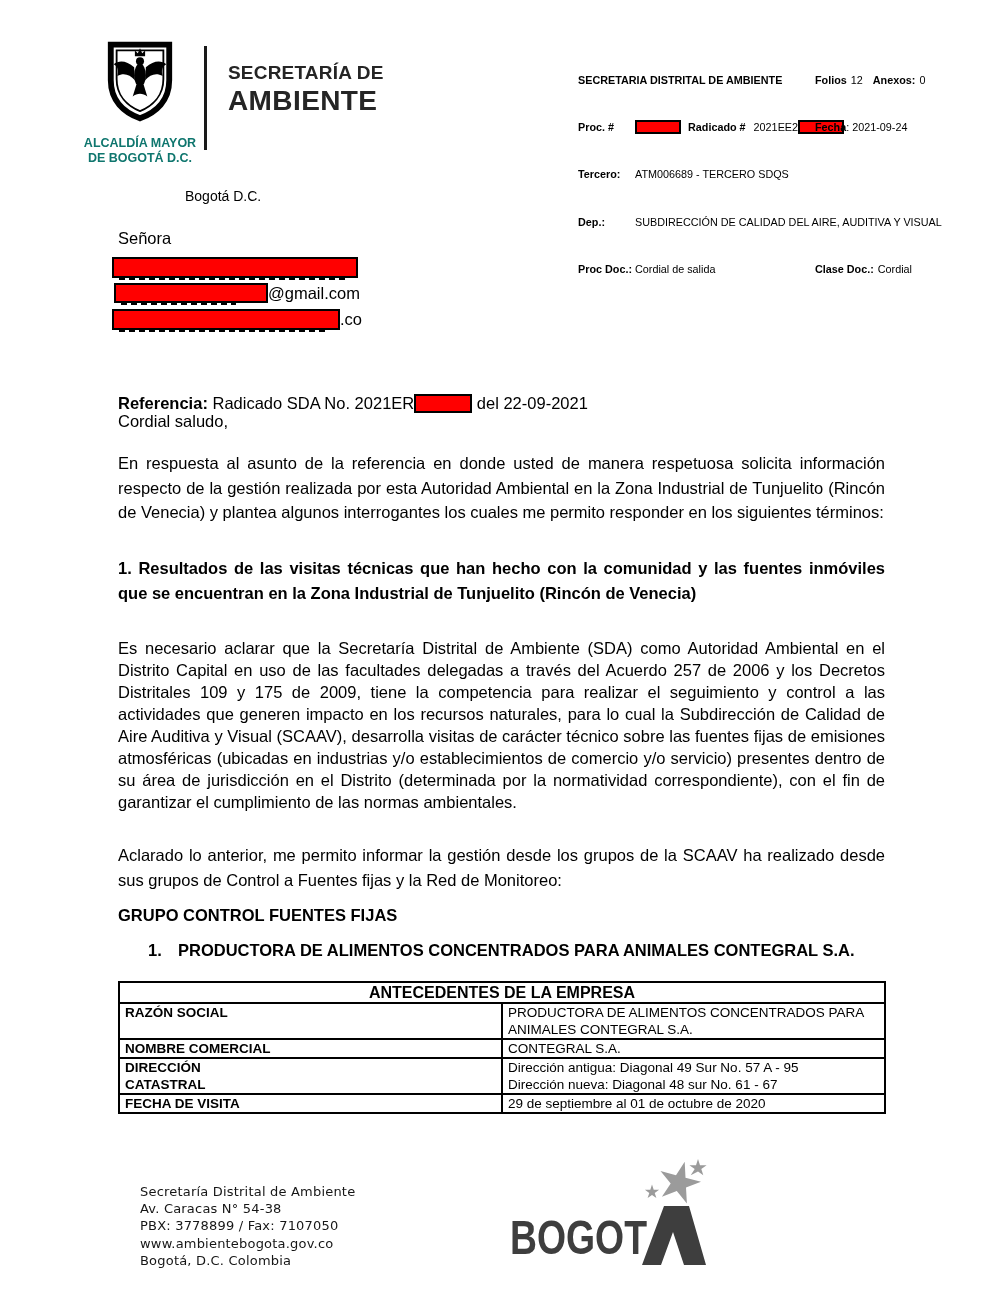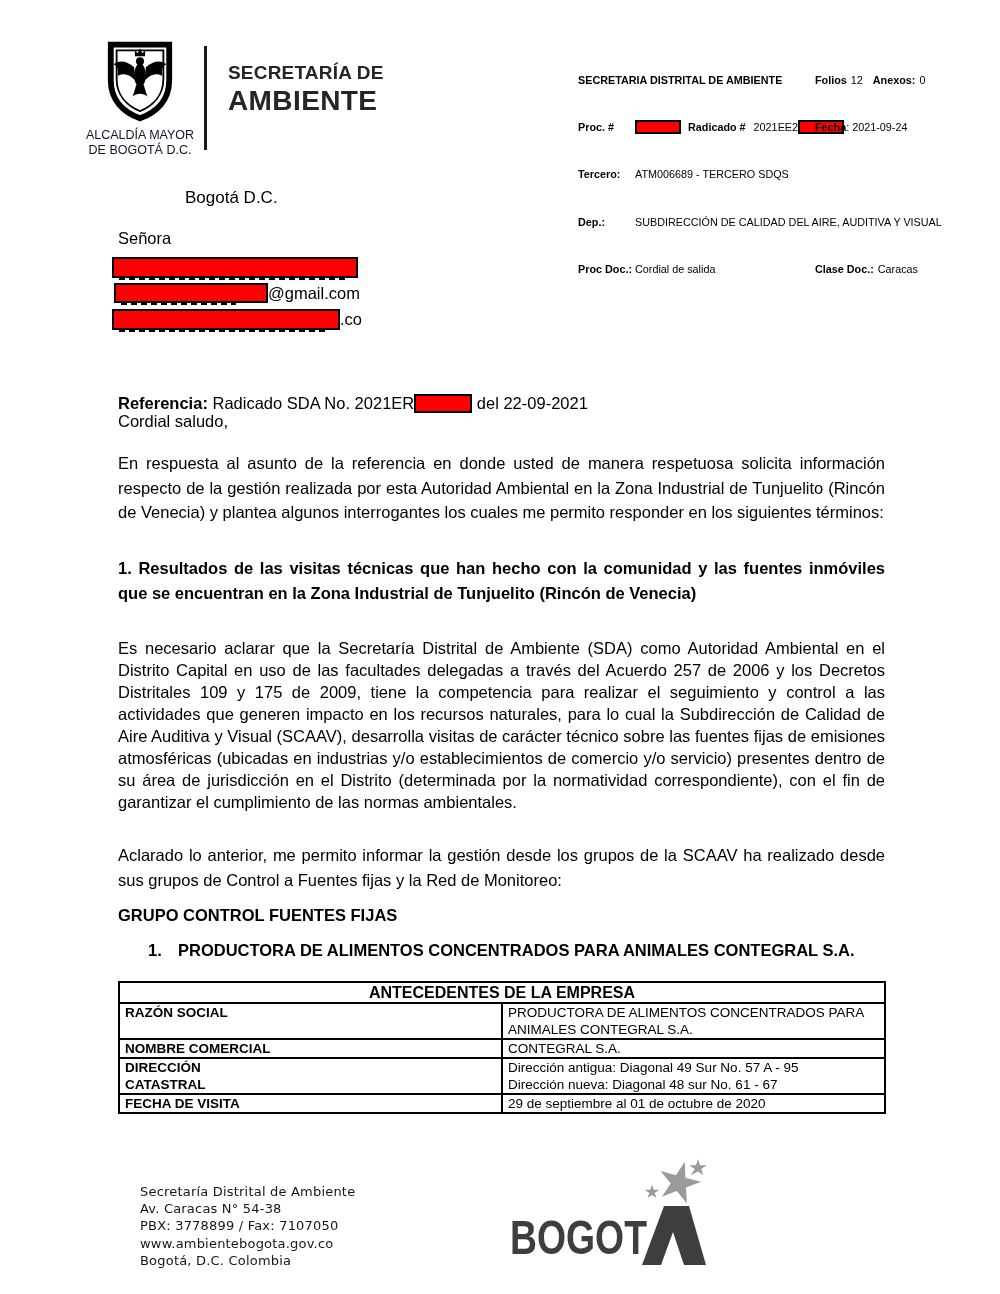--- a/index.html
+++ b/index.html
@@ -3,21 +3,21 @@
 <meta charset="utf-8">
 <style>
   html,body { margin:0; padding:0; background:#ffffff; }
   .page { position:relative; width:1000px; height:1294px; background:#ffffff;
           font-family:"Liberation Sans", sans-serif; color:#000; overflow:hidden; }
   .abs { position:absolute; }
   .b { font-weight:bold; }
 
   
   .shield-block { left:78px; top:38px; width:124px; text-align:center; }
-  .shield-caption { margin-top:2px; font-size:12.5px; font-weight:normal; line-height:14.5px; color:#0f172a; }
+  .shield-caption { margin-top:10px; font-size:12.5px; font-weight:bold; line-height:14.5px; color:#0f766e; }
   .logo-divider { left:204px; top:46px; width:2.5px; height:104px; background:#1a1a1a; }
   .secretaria { left:228px; top:62px; color:#252525; }
   .secretaria .l1 { font-size:19px; font-weight:bold; letter-spacing:0.2px; }
   .secretaria .l2 { font-size:28px; font-weight:bold; letter-spacing:0.4px; margin-top:1px; }
 
   
   .hmeta { left:578px; top:42px; width:412px; font-size:10.8px; }
   .hm-row { position:relative; height:19.4px; display:flex; align-items:center;margin-top:28px; }
   .hm-label { font-weight:bold; width:57px; flex:none; }
   .hm-right { position:absolute; left:237px; top:0; height:100%; display:flex; align-items:center; white-space:nowrap; }
@@ -25,21 +25,21 @@
   .hm-right .sgap { display:inline-block; width:4px; }
 
   
   .redact { position:relative; display:inline-block; background:#ff0000; border:2px solid #000; box-sizing:border-box; }
   .peek { position:absolute; left:5px; right:9px; bottom:-4px; height:3px;
           background:repeating-linear-gradient(90deg,#000 0 6px,transparent 6px 10px); }
 
   
   .flow { left:118px; width:767px; font-size:16.5px; line-height:24.5px; text-align:justify; }
   .tight { line-height:22px; }
-  .city { left:185px; top:188px; font-size:17px; }
+  .city { left:185px; top:188px; font-size:14px; }
   .recipient { left:118px; top:229px; font-size:16.5px; }
   .rline { height:26px; display:flex; align-items:center; }
   .ref-box { width:58px; height:19px; vertical-align:-4px; }
   .hm-box { width:46px; height:14px; vertical-align:-3px; }
 
   .h-bold { font-weight:bold; }
   .list-item { left:148px; top:941px; width:737px; font-size:16.5px; font-weight:bold; display:flex; }
   .list-num { width:30px; flex:none; }
 
   
@@ -115,21 +115,21 @@
     <div class="hm-row">
       <span class="hm-label">Dep.:</span>
       <span>SUBDIRECCIÓN DE CALIDAD DEL AIRE, AUDITIVA Y VISUAL</span>
     </div>
     <div class="hm-row">
       <span class="hm-label">Proc Doc.:</span>
       <span>Cordial de salida</span>
       <span class="hm-right">
         <span class="b">Clase Doc.:</span>
           <span class="sgap"></span>
-        <span>Caracas</span>
+        <span>Cordial</span>
       </span>
     </div>
   </div>
 
   <div class="abs city">Bogotá D.C.</div>
 
   <div class="abs recipient">
     <div style="height:25px;">Señora</div>
     <div class="rline">
       <span class="redact" style="width: 246px; height: 21px; margin-left: -6px; background: rgb(255, 0, 0); border-color: rgb(0, 0, 0);">

